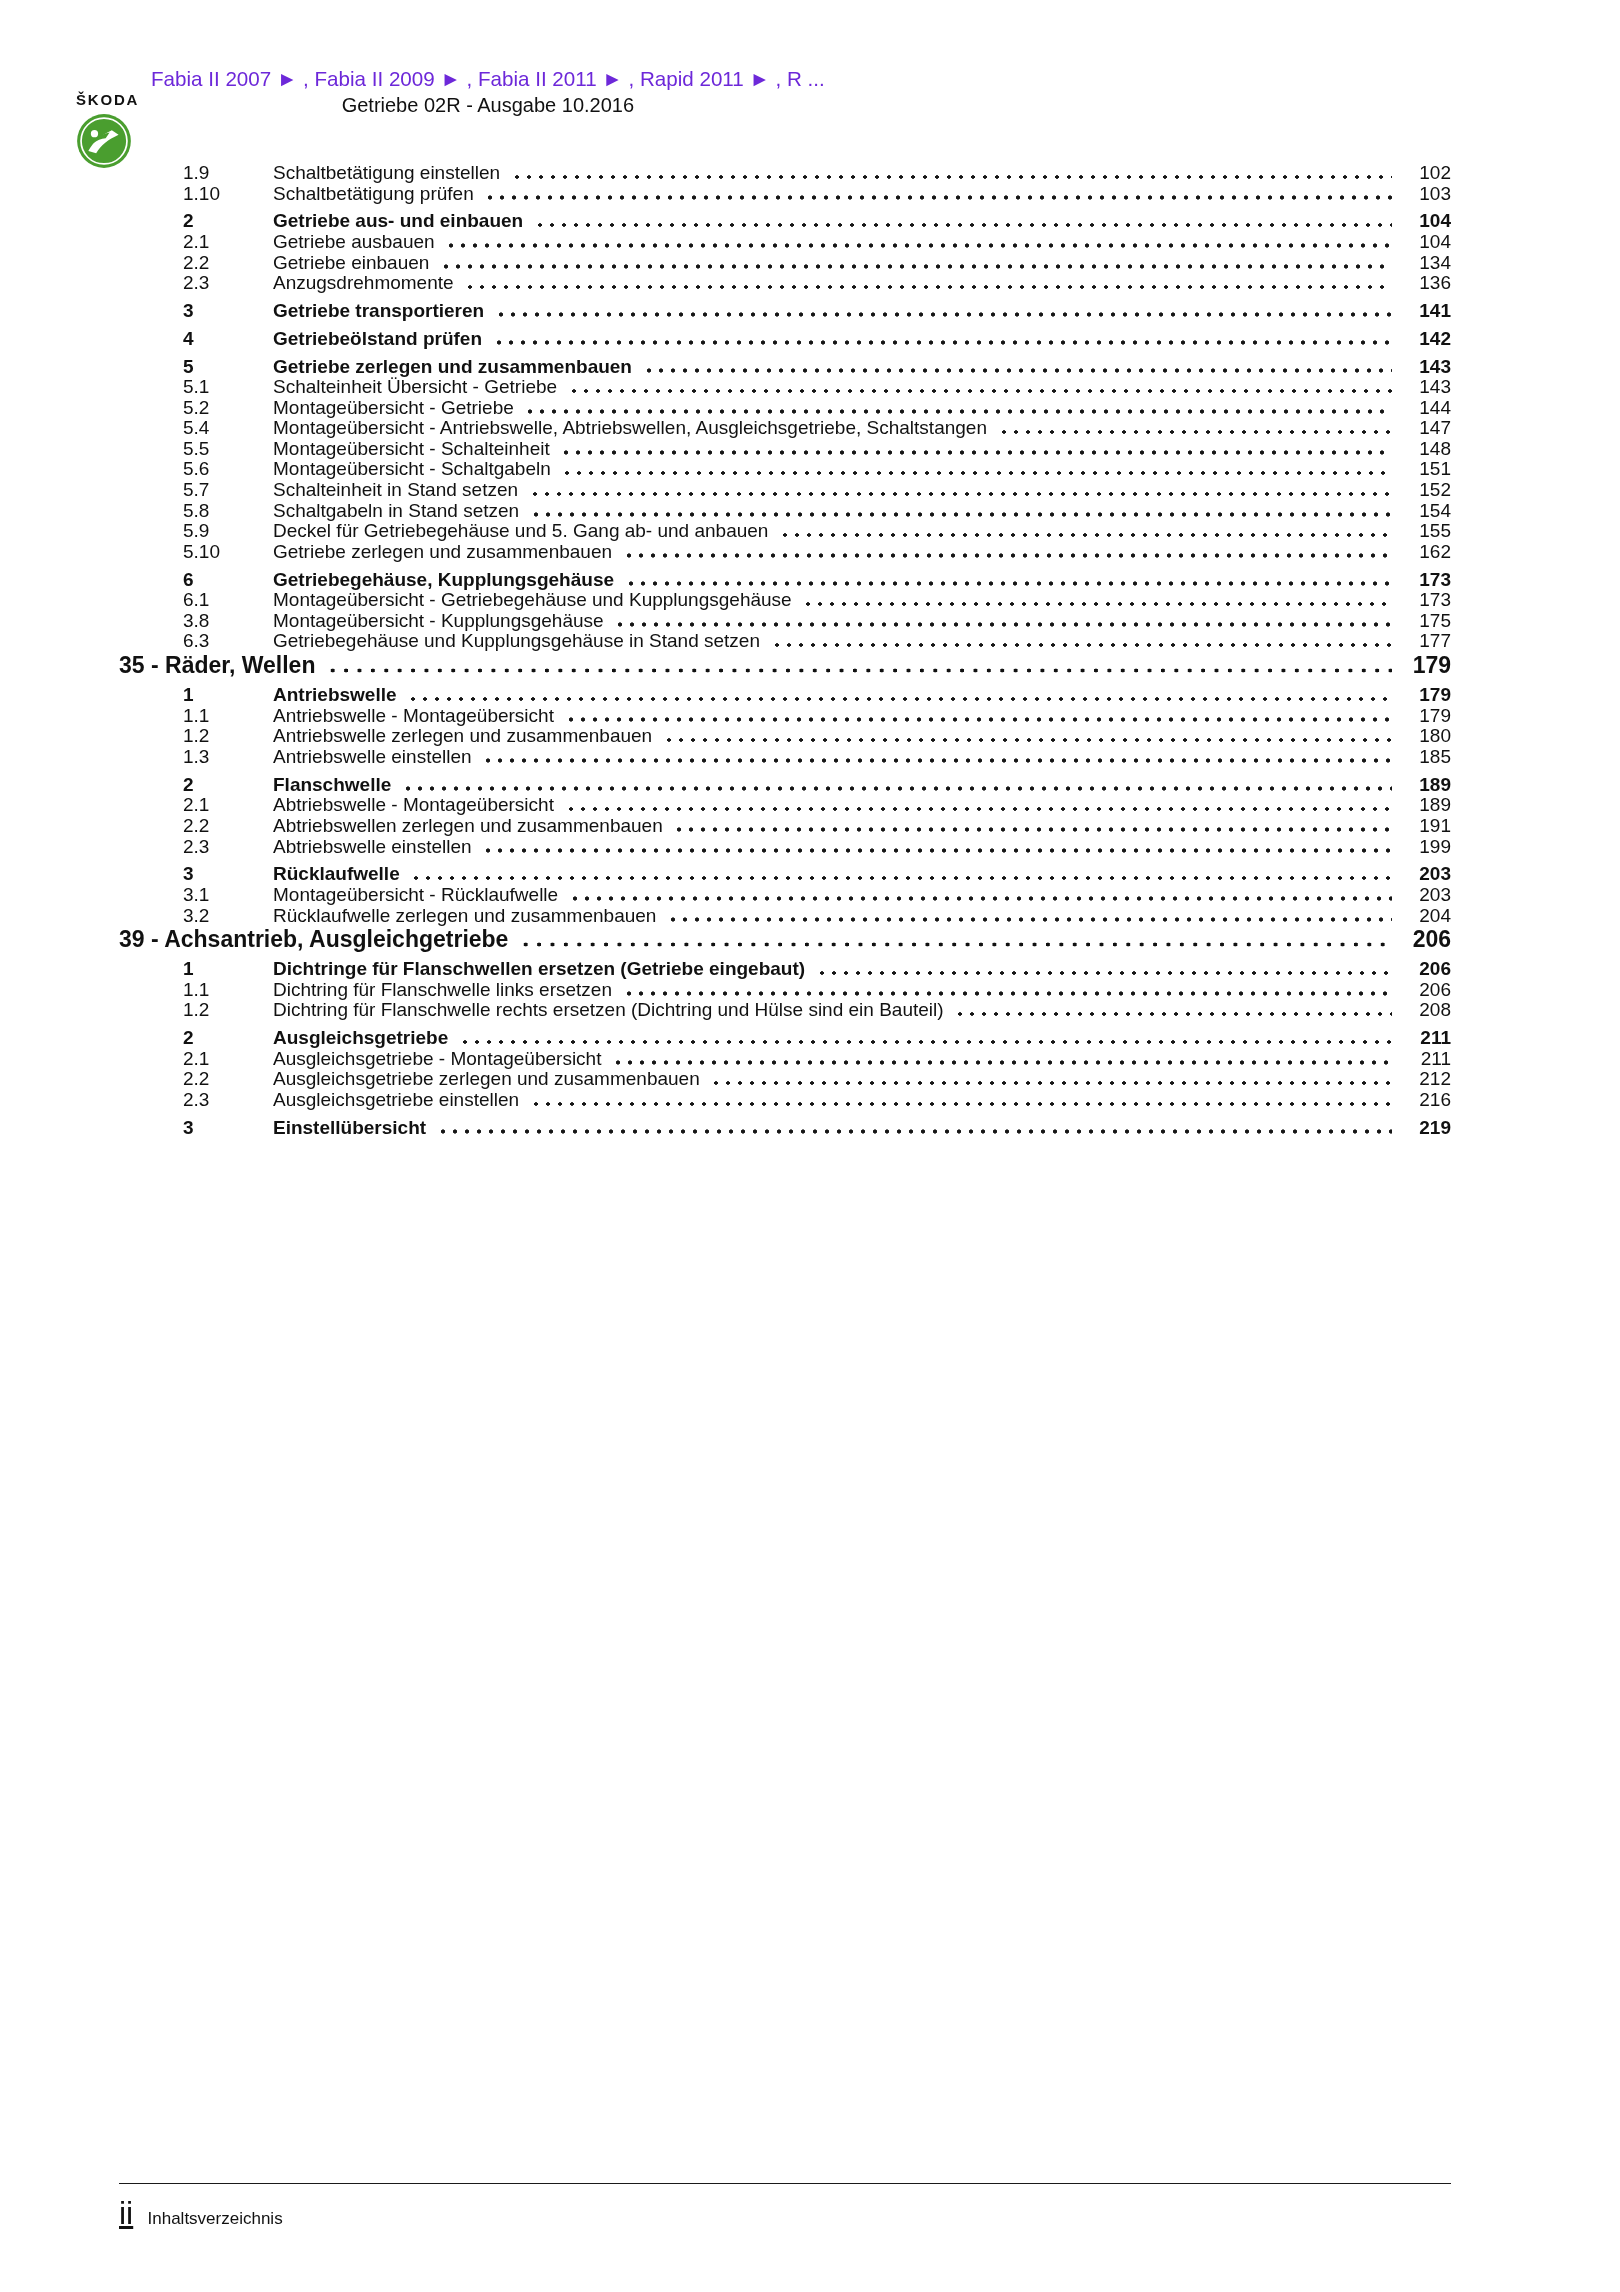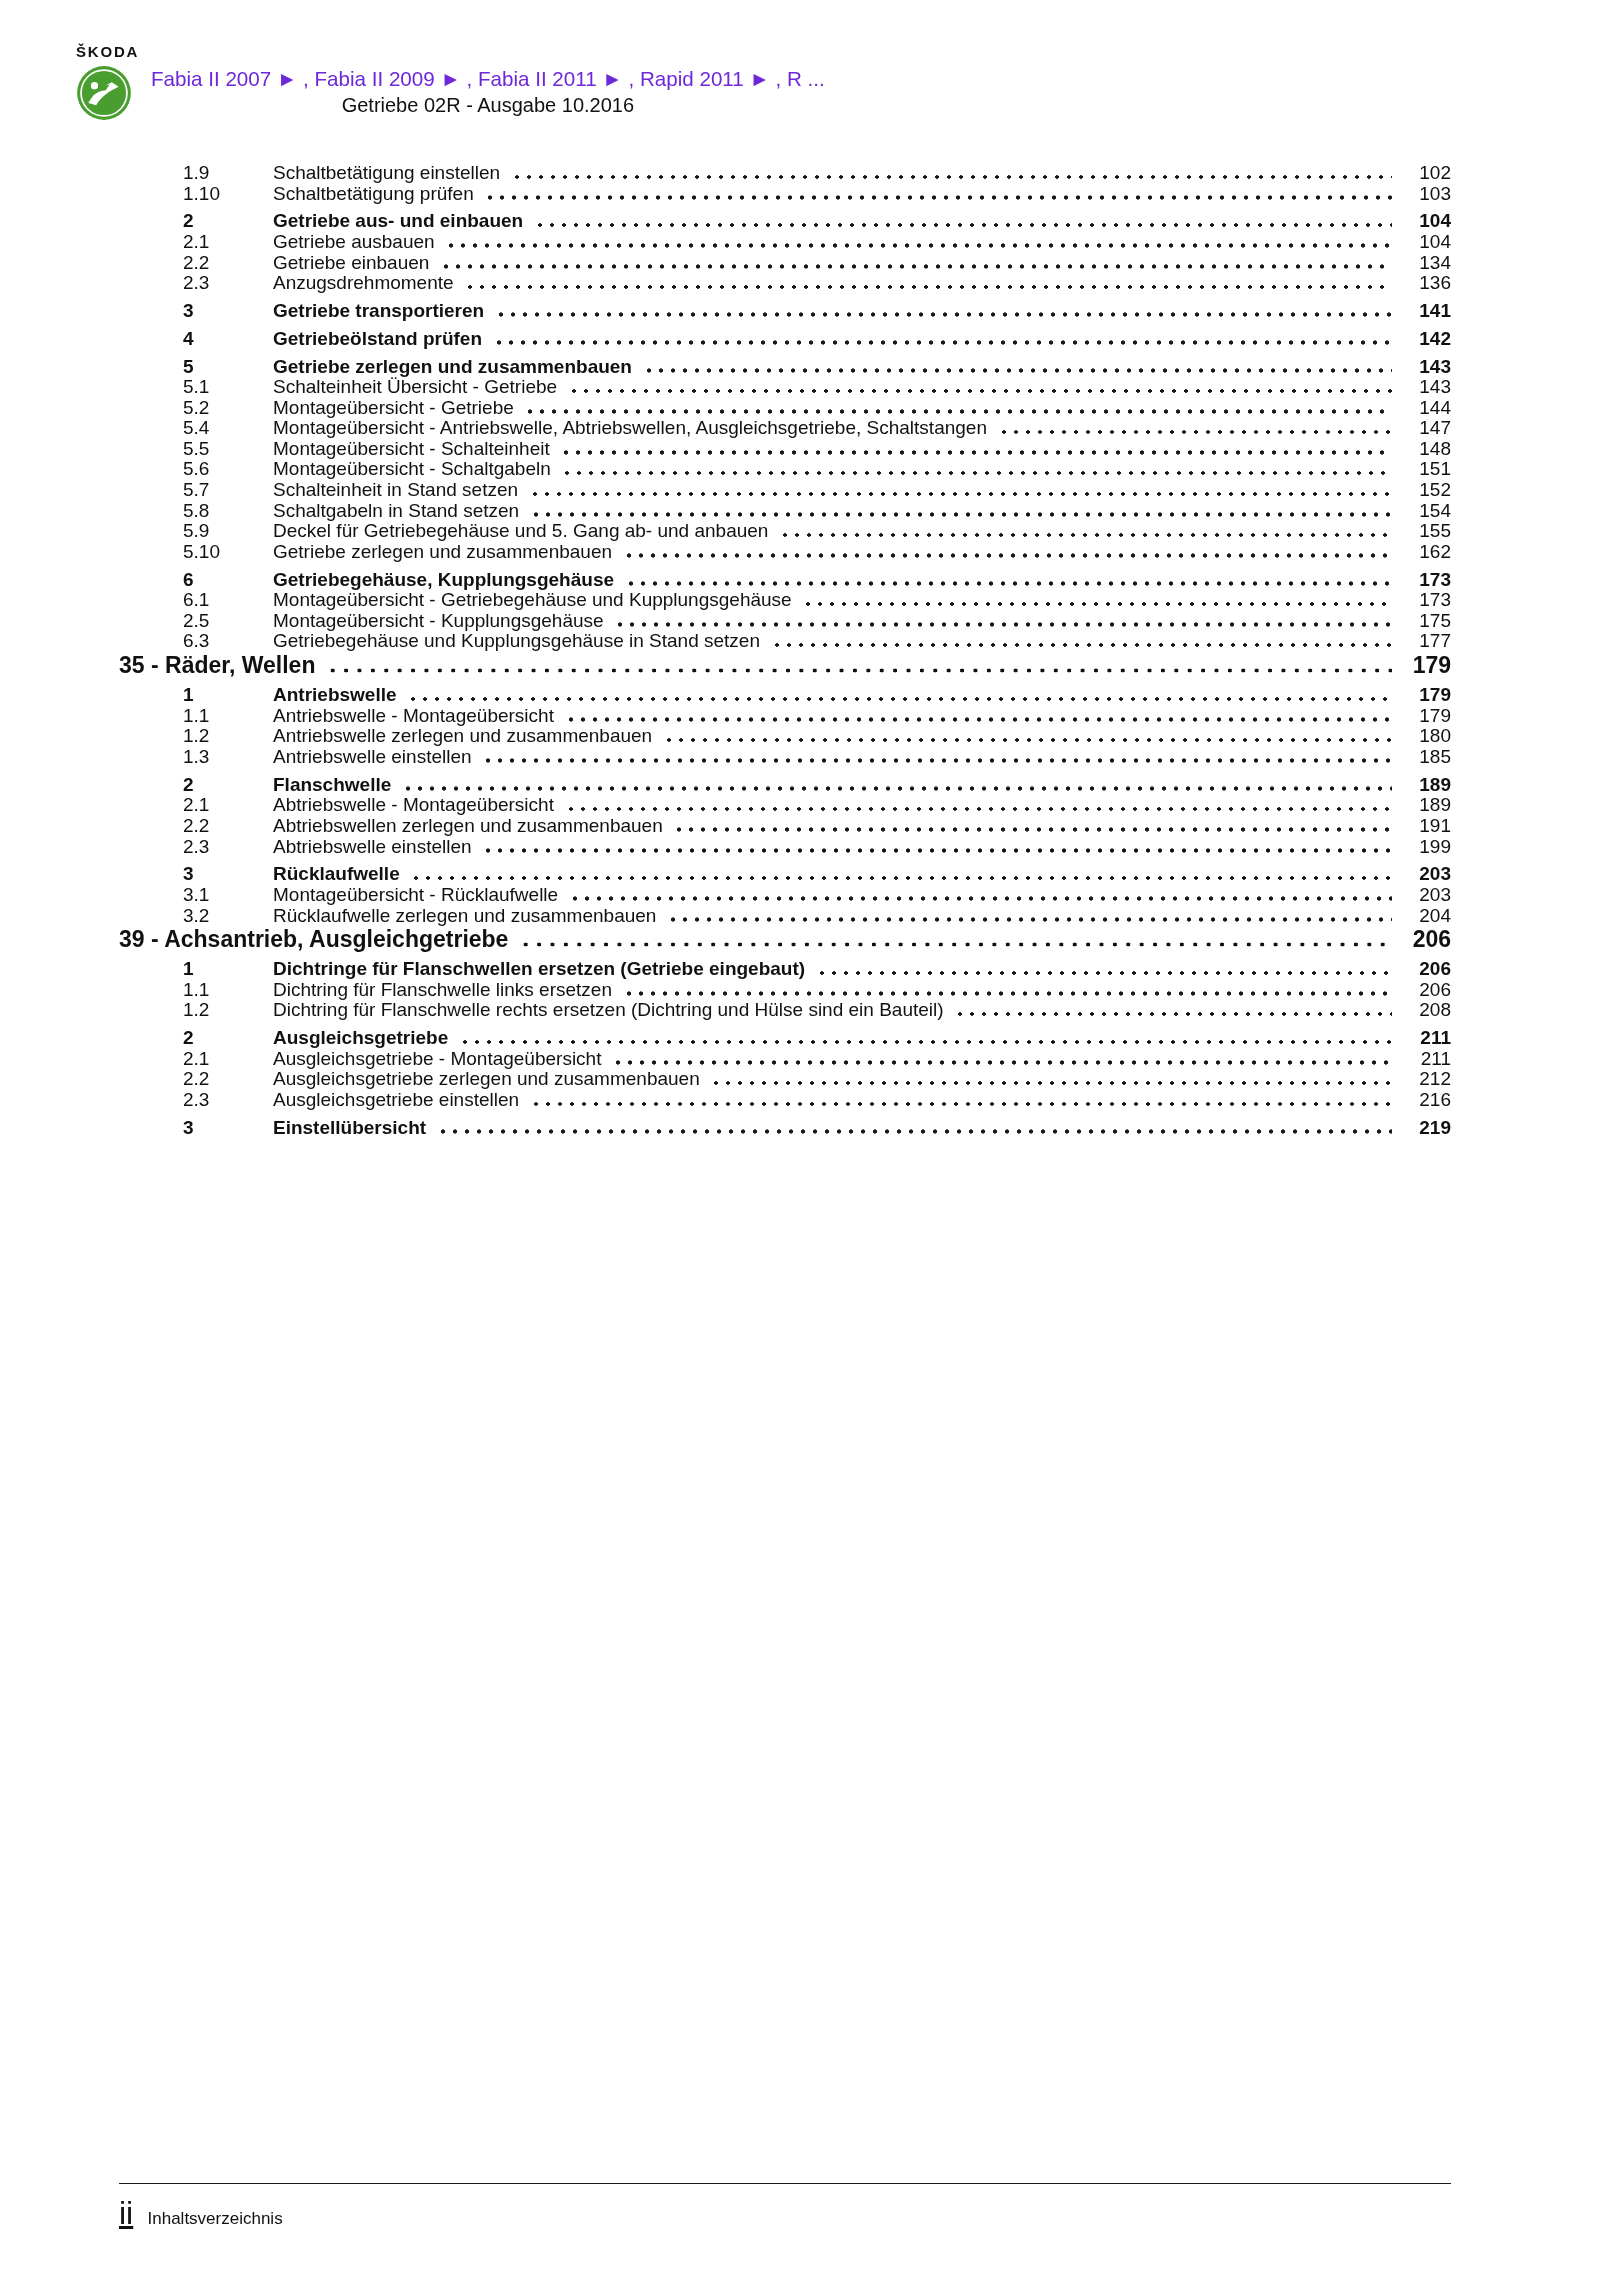--- a/index.html
+++ b/index.html
@@ -12,21 +12,21 @@
     overflow: hidden;
   }
 
   
   .header {
     position: absolute;
     top: 43px; left: 76px; right: 169px;
     display: flex;
     align-items: flex-start;
   }
-  .logo-block { width: 66px; flex: none; }
+  .logo-block { width: 66px; flex: none; margin-top: 48px; }
   .brand-word {
     font-size: 15px; font-weight: bold; letter-spacing: 1.8px;
     color: #111;
   }
   .logo-circle { width: 56px; height: 56px; margin-top: 4.5px; display: block; }
   .header-text { margin-left: 9px; padding-top: 21.5px; }
   .header-line1 { font-size: 20.6px; line-height: 27px; color: #6d28d9; }
   .header-line2 { font-size: 20px; line-height: 27px; color: #111; text-align: center; }
 
   
@@ -222,21 +222,21 @@
       <span class="leader"></span>
       <span class="pagenum">173</span>
     </div>
     <div class="toc-row level-sub">
       <span class="num">6.1</span>
       <span class="title">Montageübersicht - Getriebegehäuse und Kupplungsgehäuse</span>
       <span class="leader"></span>
       <span class="pagenum">173</span>
     </div>
     <div class="toc-row level-sub">
-      <span class="num">2.5</span>
+      <span class="num">3.8</span>
       <span class="title">Montageübersicht - Kupplungsgehäuse</span>
       <span class="leader"></span>
       <span class="pagenum">175</span>
     </div>
     <div class="toc-row level-sub">
       <span class="num">6.3</span>
       <span class="title">Getriebegehäuse und Kupplungsgehäuse in Stand setzen</span>
       <span class="leader"></span>
       <span class="pagenum">177</span>
     </div>

